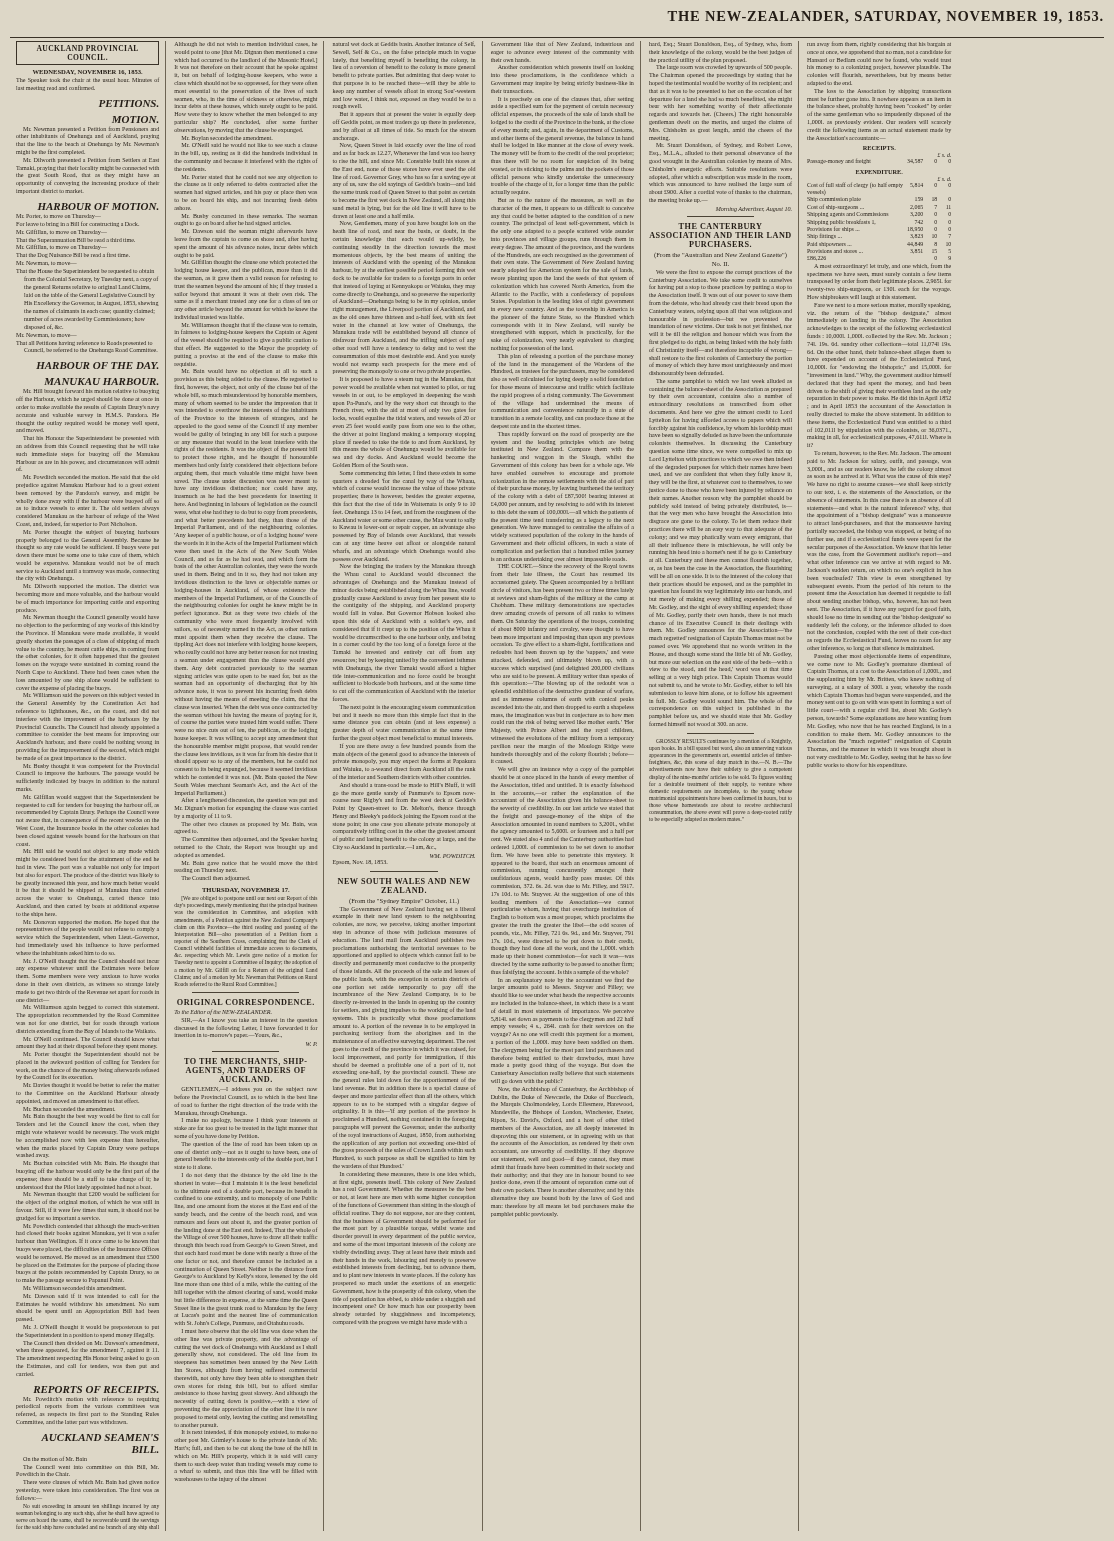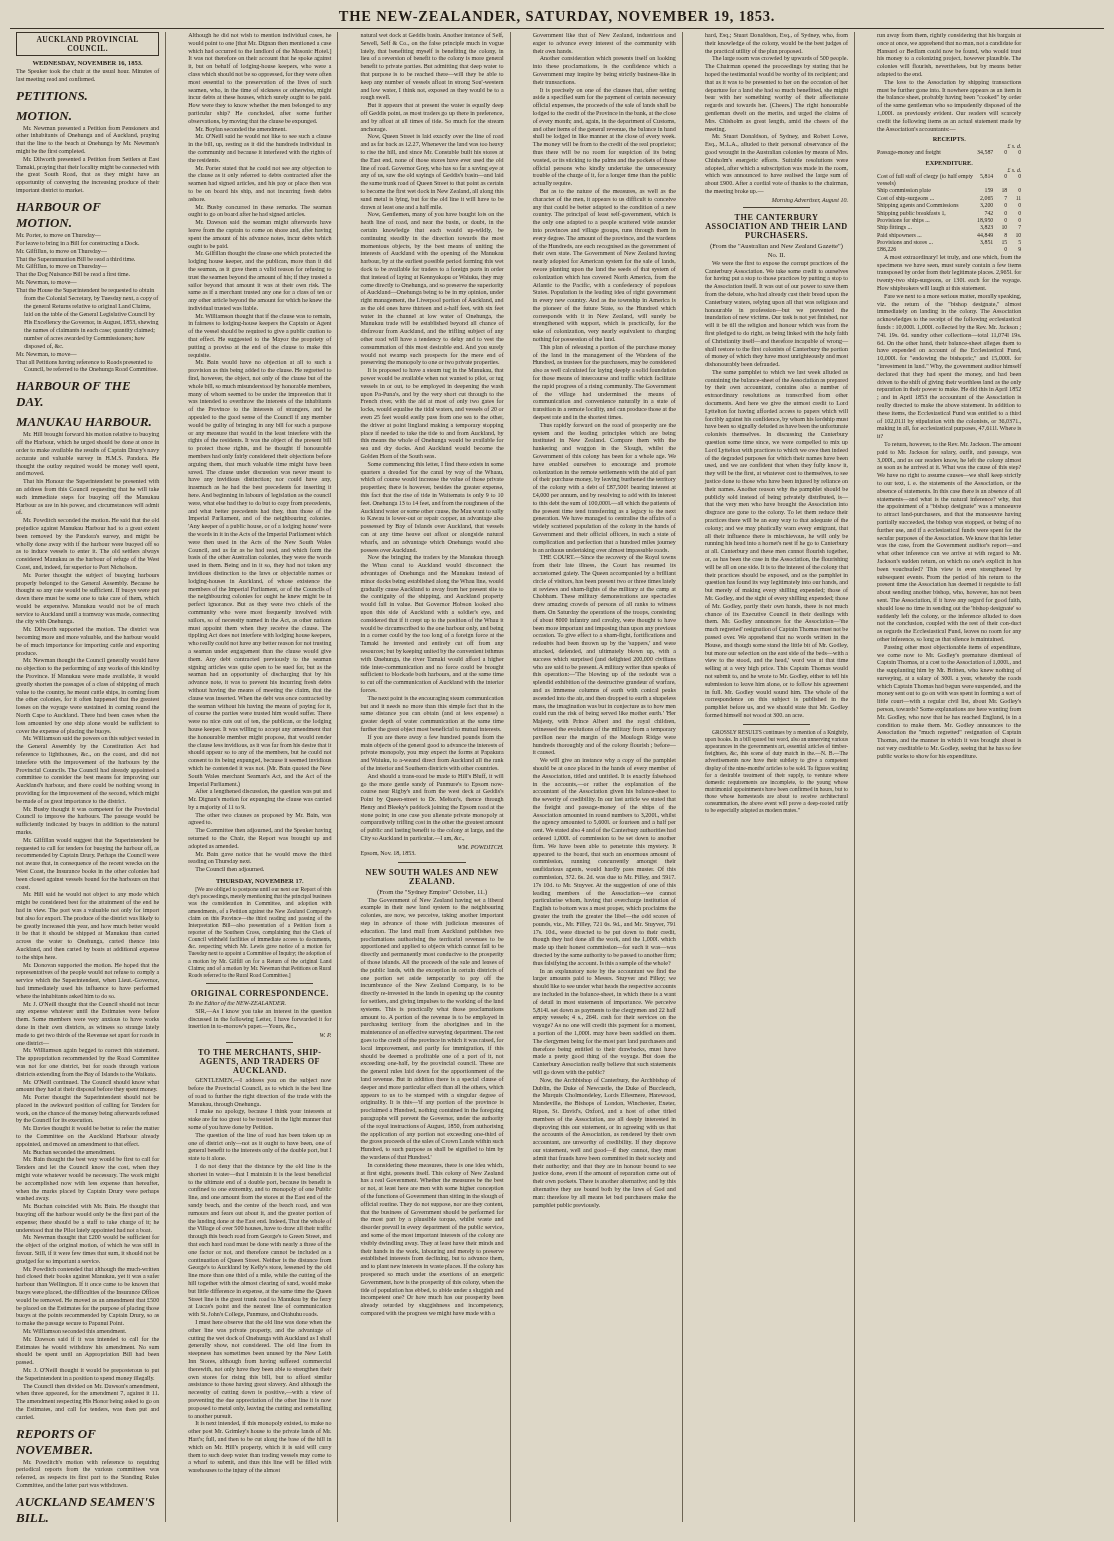--- a/index.html
+++ b/index.html
@@ -16,32 +16,32 @@
   }
   .page {
     position: relative;
     width: 1114px;
     height: 1541px;
     background: #ddd7c7;
     box-sizing: border-box;
     padding: 8px 10px 6px 10px;
   }
   .masthead {
-    text-align: center;
+    text-align: right;
     font-family: "Liberation Serif", serif;
     font-size: 14.5px;
     letter-spacing: 0.8px;
     font-weight: 600;
-    padding-bottom: 3px;
+    padding-bottom: 12px;
     border-bottom: 1.6px solid #3a3228;
     margin-bottom: 3px;
   }
   .columns {
     display: flex;
-    gap: 16px;
+    gap: 2px;
     height: 1490px;
   }
   .col {
     box-sizing: border-box;
     padding: 0 6px;
     width: 14.28%;
     border-right: 1px solid #6d6453;
     overflow: hidden;
   }
   .col:last-child { border-right: none; }
@@ -59,22 +59,22 @@
   }
   h2.sec {
     font-size: 8.2px;
     text-align: center;
     margin: 5px 0 2px 0;
     font-weight: 700;
     letter-spacing: 0.5px;
     text-transform: uppercase;
   }
   h3.sub {
-    font-size: 13px;
-    text-align: left;
+    font-size: 11px;
+    text-align: right;
     margin: 4px 0 1px 0;
     font-weight: 600;
     font-style: italic;
   }
   .center {
     text-align: center;
     font-size: 6.6px;
     margin: 2px 0;
   }
   .rule {
@@ -196,21 +196,21 @@
       <p>Mr. Davies thought it would be better to refer the matter to the Committee on the Auckland Harbour already appointed, and moved an amendment to that effect.</p>
       <p>Mr. Buchan seconded the amendment.</p>
       <p>Mr. Bain thought the best way would be first to call for Tenders and let the Council know the cost, when they might vote whatever would be necessary. The work might be accomplished now with less expense than hereafter, when the marks placed by Captain Drury were perhaps washed away.</p>
       <p>Mr. Buchan coincided with Mr. Bain. He thought that buoying off the harbour would only be the first part of the expense; there should be a staff to take charge of it; he understood that the Pilot lately appointed had not a boat.</p>
       <p>Mr. Newman thought that £200 would be sufficient for the object of the original motion, of which he was still in favour. Still, if it were few times that sum, it should not be grudged for so important a service.</p>
       <p>Mr. Powditch contended that although the much-written had closed their books against Manukau, yet it was a safer harbour than Wellington. If it once came to be known that buoys were placed, the difficulties of the Insurance Offices would be removed. He moved as an amendment that £500 be placed on the Estimates for the purpose of placing those buoys at the points recommended by Captain Drury, so as to make the passage secure to Papanui Point.</p>
       <p>Mr. Williamson seconded this amendment.</p>
       <p>Mr. Dawson said if it was intended to call for the Estimates he would withdraw his amendment. No sum should be spent until an Appropriation Bill had been passed.</p>
       <p>Mr. J. O'Neill thought it would be preposterous to put the Superintendent in a position to spend money illegally.</p>
       <p>The Council then divided on Mr. Dawson's amendment, when three appeared, for the amendment 7, against it 11. The amendment respecting His Honor being asked to go on the Estimates, and call for tenders, was then put and carried.</p>
-      <h3 class="sub">REPORTS OF NOVEMBER.</h3>
+      <h3 class="sub">REPORTS OF RECEIPTS.</h3>
       <p>Mr. Powditch's motion with reference to requiring periodical reports from the various committees was referred, as respects its first part to the Standing Rules Committee, and the latter part was withdrawn.</p>
       <h3 class="sub">AUCKLAND SEAMEN'S BILL.</h3>
       <p>On the motion of Mr. Bain</p>
       <p>The Council went into committee on this Bill, Mr. Powditch in the Chair.</p>
       <p>There were clauses of which Mr. Bain had given notice yesterday, were taken into consideration. The first was as follows:—</p>
       <p class="tiny">No suit exceeding in amount ten shillings incurred by any seaman belonging to any such ship, after he shall have agreed to serve on board the same, shall be recoverable until the servings for the said ship have concluded and no branch of any ship shall be entitled to recover any property of any such seaman for or work with, sale, or for not for any loss, shall be lawful for any Justice of the Peace to enquire into the matter on oath in a summary way and by warrant to cause any property so obtained to be seized and delivered over to such master, and the person so producing the same shall forfeit and pay any sum not exceeding £10.</p>
 
     </div>
 
     <div class="col">

